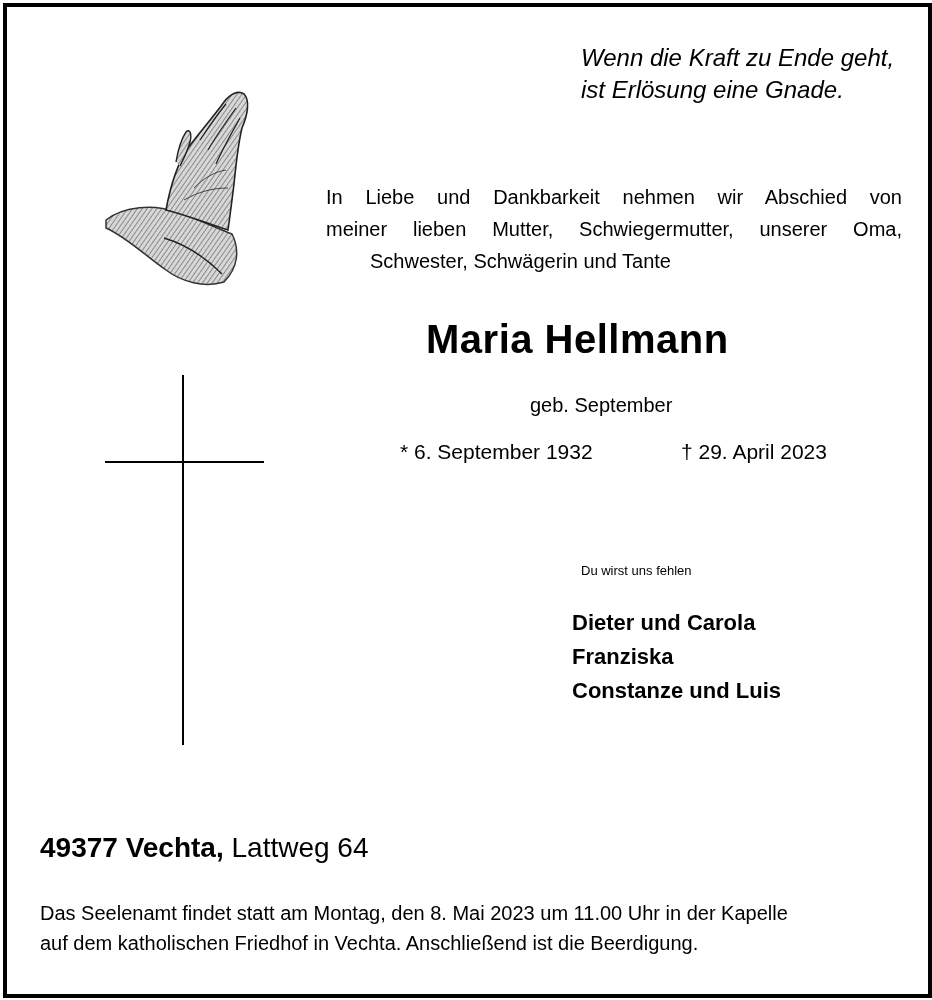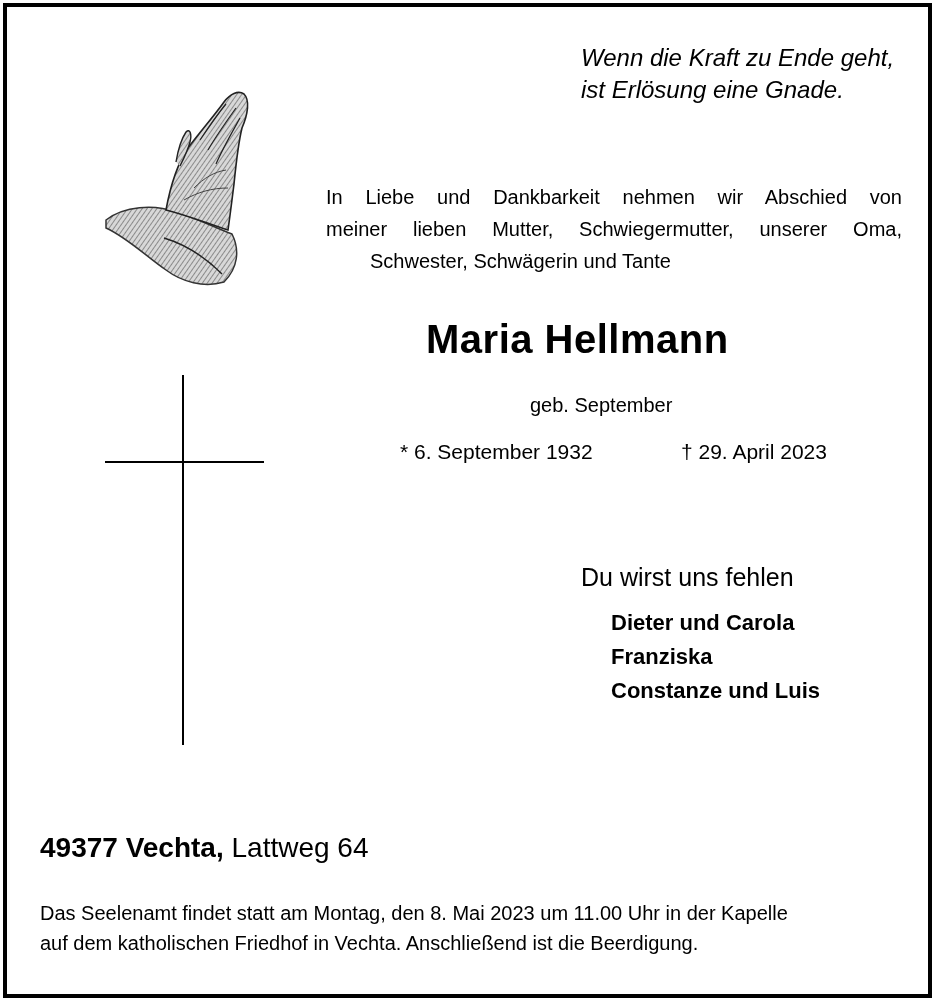--- a/index.html
+++ b/index.html
@@ -11,22 +11,22 @@
   .intro { left: 326px; top: 181px; width: 576px; font-size: 20px; line-height: 32px; white-space: normal; text-align: justify; }
   .intro .ln { display: block; text-align: justify; text-align-last: justify; }
   .intro .ln.last { text-align-last: left; margin-left: 44px; }
   .name { left: 426px; top: 317px; font-size: 40px; font-weight: bold; letter-spacing: 0.5px; }
   .maiden { left: 530px; top: 394px; font-size: 20px; }
   .dates { top: 440px; font-size: 21px; }
   .born { left: 400px; }
   .died { left: 662px; margin-left: 19px; }
   .cross-v { left: 182px; top: 375px; width: 2px; height: 370px; background: #000; }
   .cross-h { left: 105px; top: 461px; width: 159px; height: 2px; background: #000; }
-  .miss { left: 581px; top: 563px; font-size: 25px; }
-  .signers { left: 611px; top: 606px; font-size: 22px; font-weight: bold; line-height: 34px; }
+  .miss { left: 581px; top: 563px; font-size: 13px; }
+  .signers { left: 572px; top: 606px; font-size: 22px; font-weight: bold; line-height: 34px; }
   .signers div { white-space: nowrap; }
   .address { left: 40px; top: 832px; font-size: 28px; }
   .address b { font-weight: bold; }
   .service { left: 40px; top: 898px; font-size: 20px; line-height: 30px; }
 </style>
 </head>
 <body>
 
 <div class="frame"></div>
 

